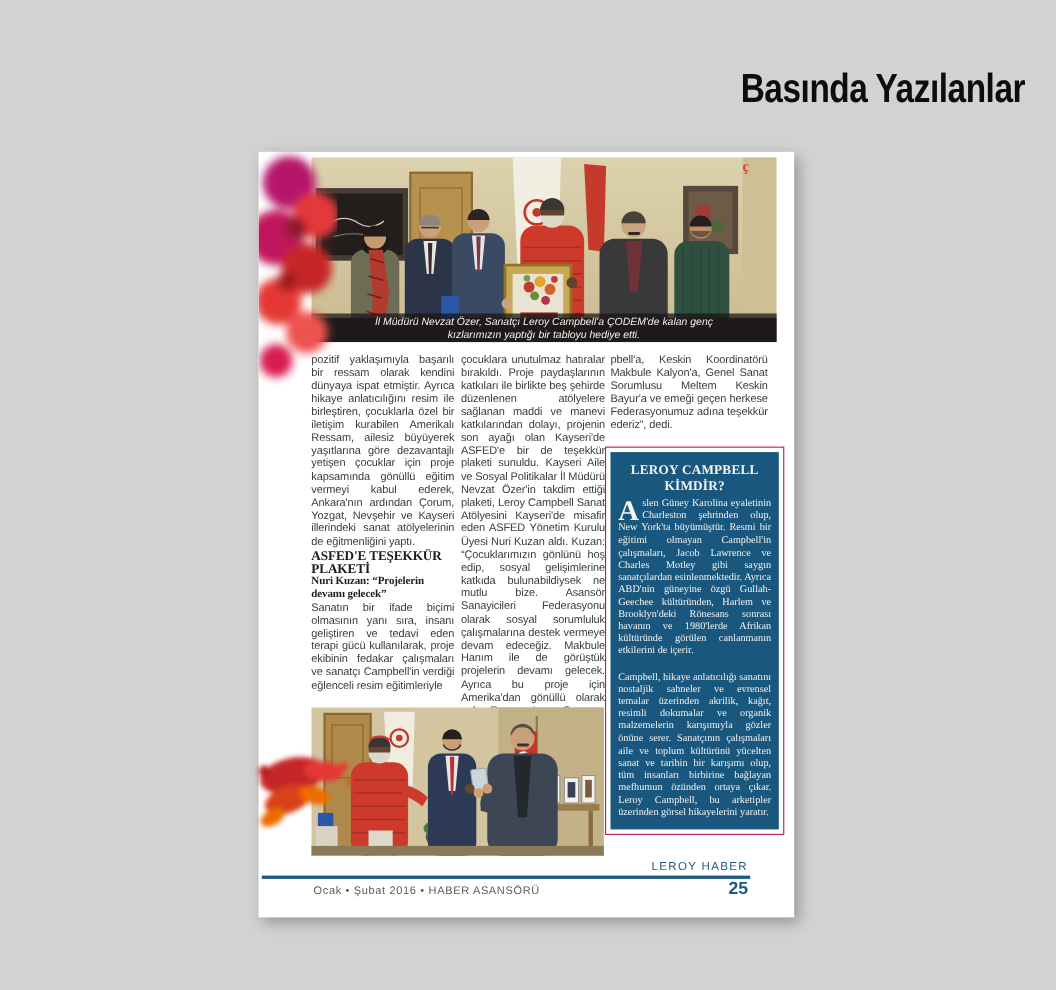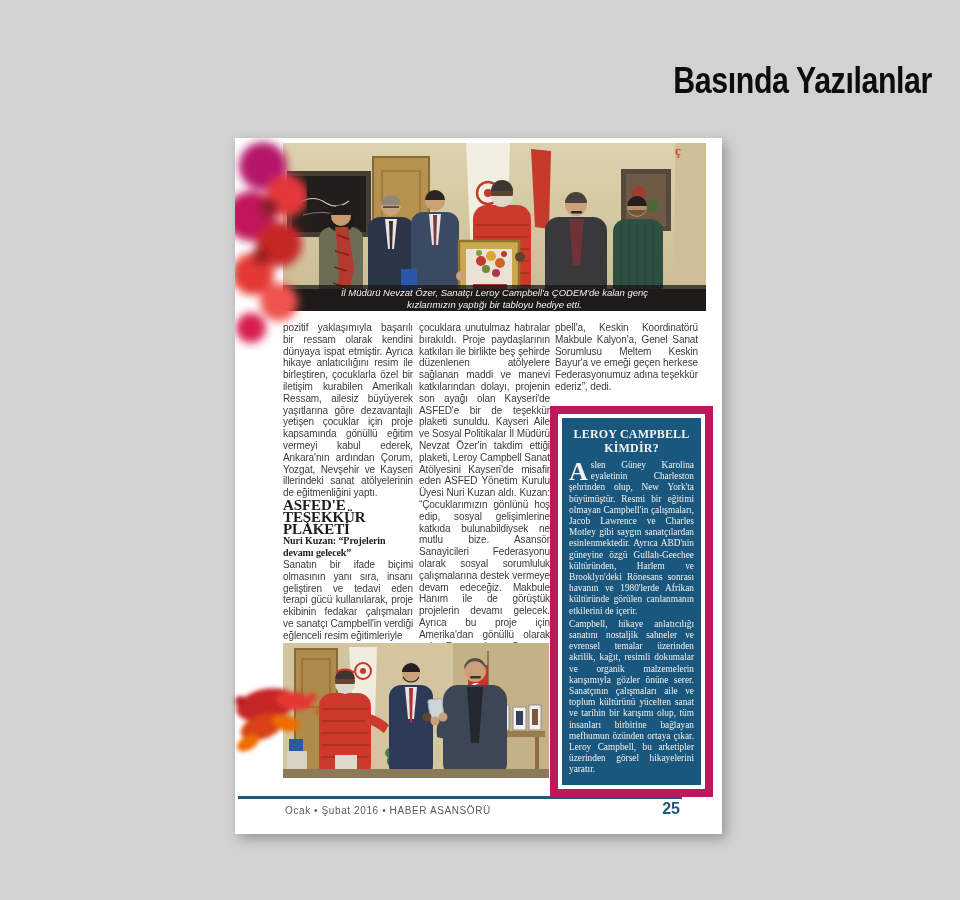--- a/index.html
+++ b/index.html
@@ -44,49 +44,49 @@
     position:absolute;top:184px;
     font-size:10px;line-height:11.8px;color:#3b3b3b;
     text-align:justify;letter-spacing:-.1px;
   }
   .col1{left:48px;width:130px;}
   .col2{left:184px;width:131px;}
   .col3{left:320px;width:143px;}
   .col p{margin:0;}
   .col-heading{
     font-family:"Liberation Serif",serif;font-weight:bold;
-    font-size:15px;line-height:12px;color:#1c1c1c;
+    font-size:12px;line-height:12px;color:#1c1c1c;
     margin:7px 0 0 0;text-align:left;
   }
   .col-subheading{
     font-family:"Liberation Serif",serif;font-weight:bold;
     font-size:10px;line-height:12px;color:#1c1c1c;
     margin:2px 0 3px 0;text-align:left;
   }
   
   .info-box{
     position:absolute;left:315px;top:268px;width:163px;box-sizing:border-box;
-    border:8px solid #be185d;background:#ffffff;padding:4px;z-index:2;
+    border:1px solid #be185d;background:#ffffff;padding:4px;z-index:2;
   }
   .info-box-inner{
     background:#19577e;color:#f4f3ee;
     padding:7px 7px 9px 7px;
     font-family:"Liberation Serif",serif;
     font-size:9.3px;line-height:11.2px;text-align:justify;
   }
   .info-box-title{
     text-align:center;font-weight:bold;font-size:12px;line-height:14px;
     margin:2px 0 5px 0;letter-spacing:.2px;
   }
   .info-box-inner p{margin:0;}
   .info-box-inner p.boxp1::first-letter{
     float:left;font-size:26px;line-height:21px;font-weight:bold;
     padding:1px 3px 0 0;
   }
-  .info-box-inner p.boxp2{margin-top:2px;}
+  .info-box-inner p.boxp2{margin-top:12px;}
   
   .footer-label{
     position:absolute;top:644px;right:42px;
     color:#1d5a80;font-size:10.5px;letter-spacing:1.2px;
   }
   .footer-line{
     position:absolute;left:3px;top:658px;width:444px;height:2.5px;
     background:#1d5a80;
   }
   .footer-issue{

